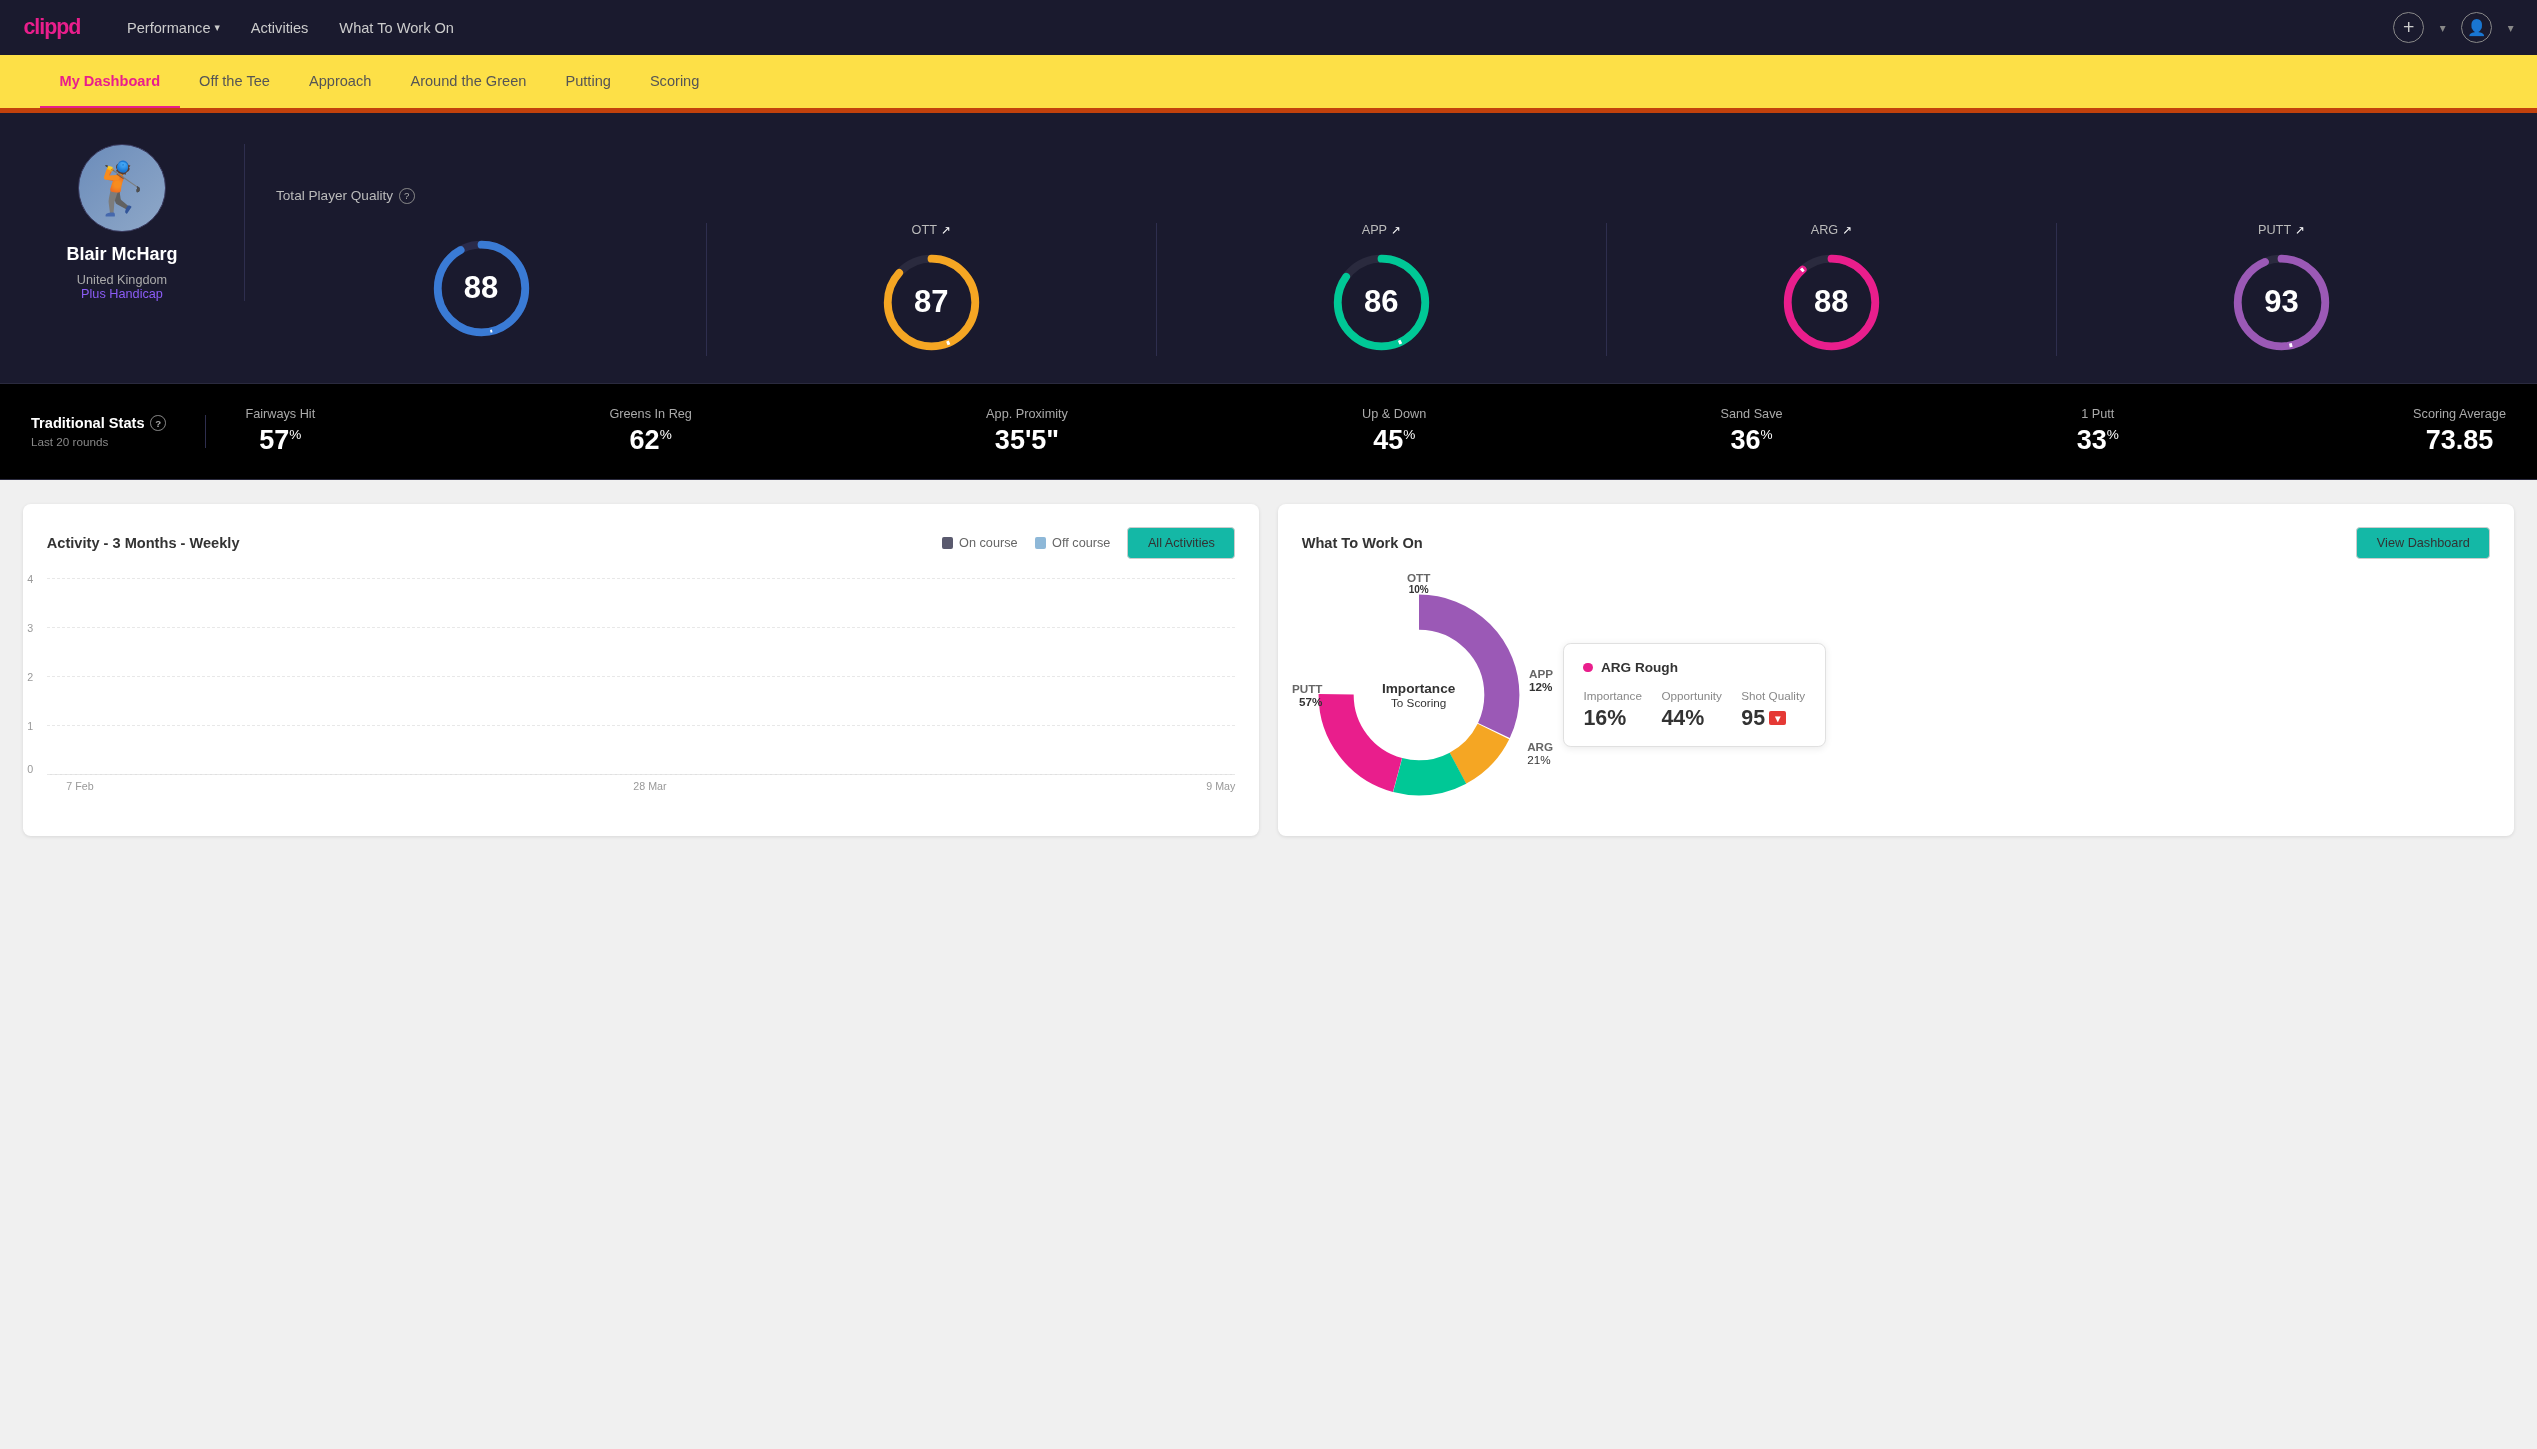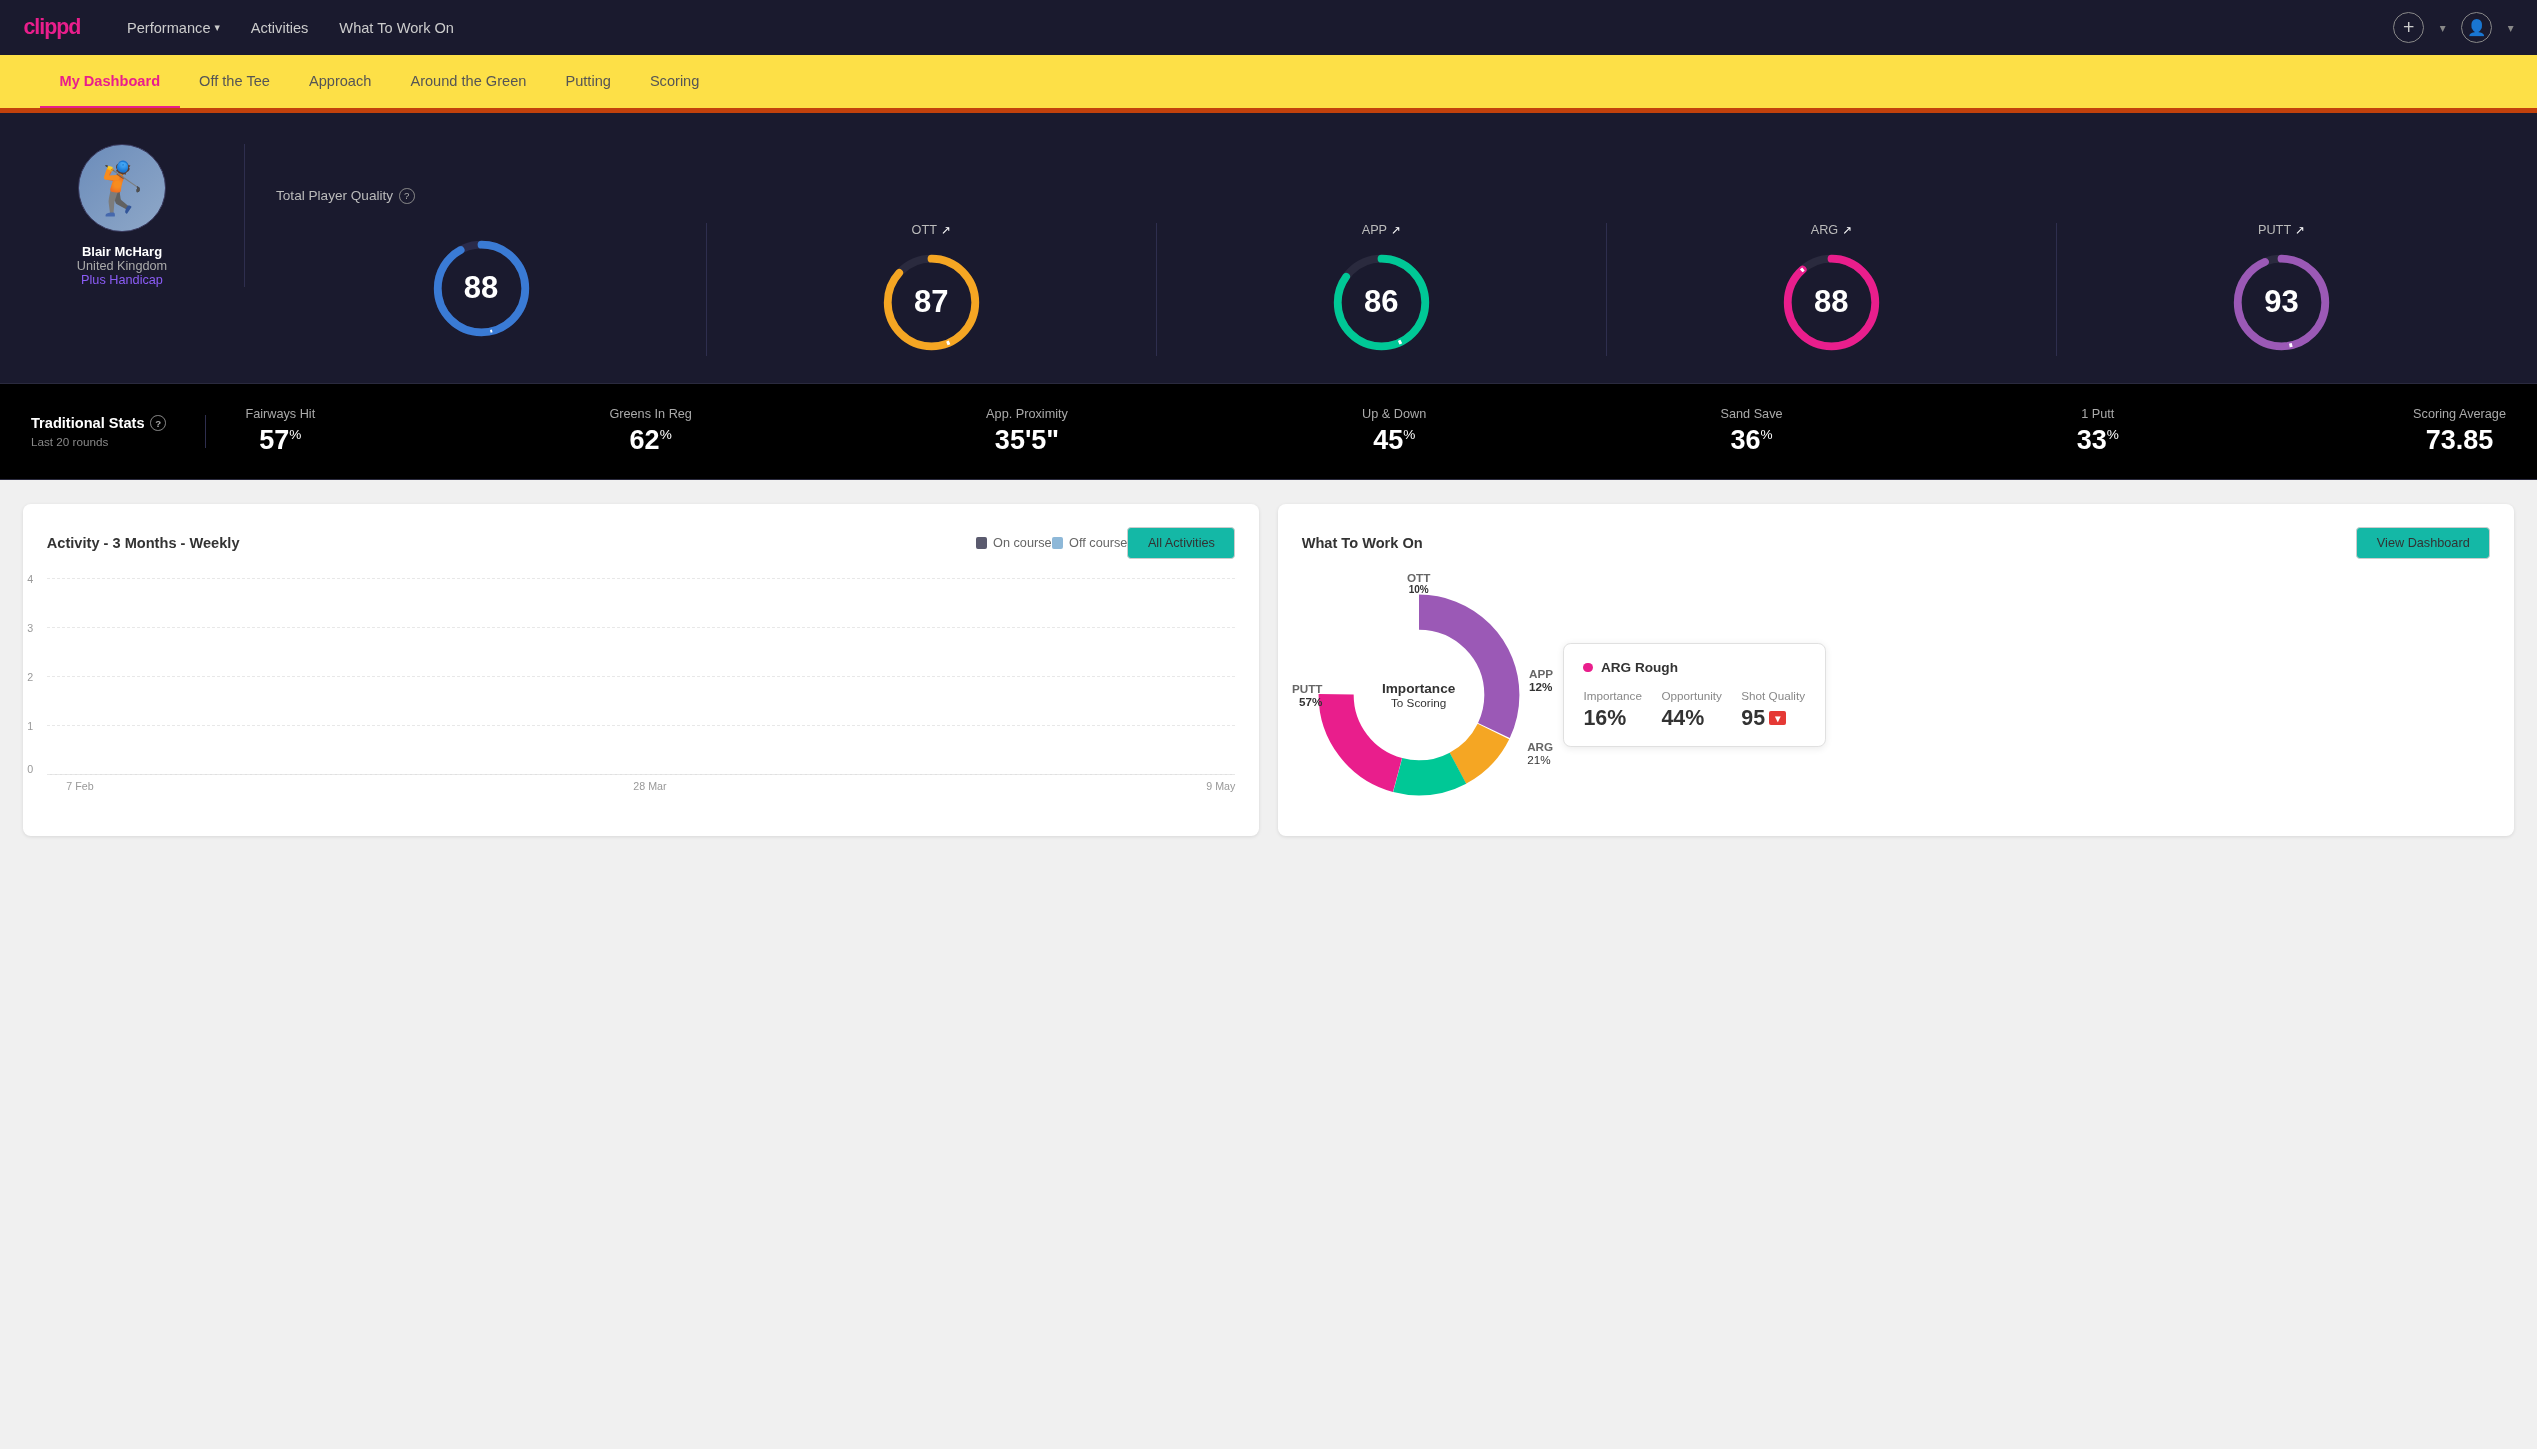--- a/index.html
+++ b/index.html
@@ -89,21 +89,21 @@
       width: 88px; height: 88px;
       border-radius: 50%;
       background: linear-gradient(135deg, #6b8cba 0%, #8fa8c8 100%);
       overflow: hidden;
       display: flex;
       align-items: center;
       justify-content: center;
       border: 1.9px solid #3a3a5e;
       margin-bottom: 11.7px;
     }
-    .player-name { font-size: 13px; font-weight: 700; color: #fff; margin-bottom: 0; text-align: left; }
+    .player-name { font-size: 18px; font-weight: 700; color: #fff; margin-bottom: 8px; text-align: left; }
     .player-country { font-size: 12.7px; color: #aaa; }
     .player-handicap { font-size: 12.7px; color: #8b5cf6; }
 
     .scores-section {
       flex: 1;
       padding-left: 31px;
       margin-top: 44px;
     }
     .tpq-label {
       font-size: 13.6px;
@@ -210,21 +210,21 @@
     }
     .card-header {
       display: flex;
       align-items: center;
       justify-content: space-between;
       margin-bottom: 19.5px;
     }
     .card-title { font-size: 14.6px; font-weight: 600; color: #333; }
     .legend {
       display: flex;
-      gap: 0;
+      gap: 17px;
     }
     .legend-item {
       display: flex;
       align-items: center;
       gap: 5.8px;
       font-size: 12.7px;
       color: #666;
     }
     .legend-dot {
       width: 11.7px; height: 11.7px;

